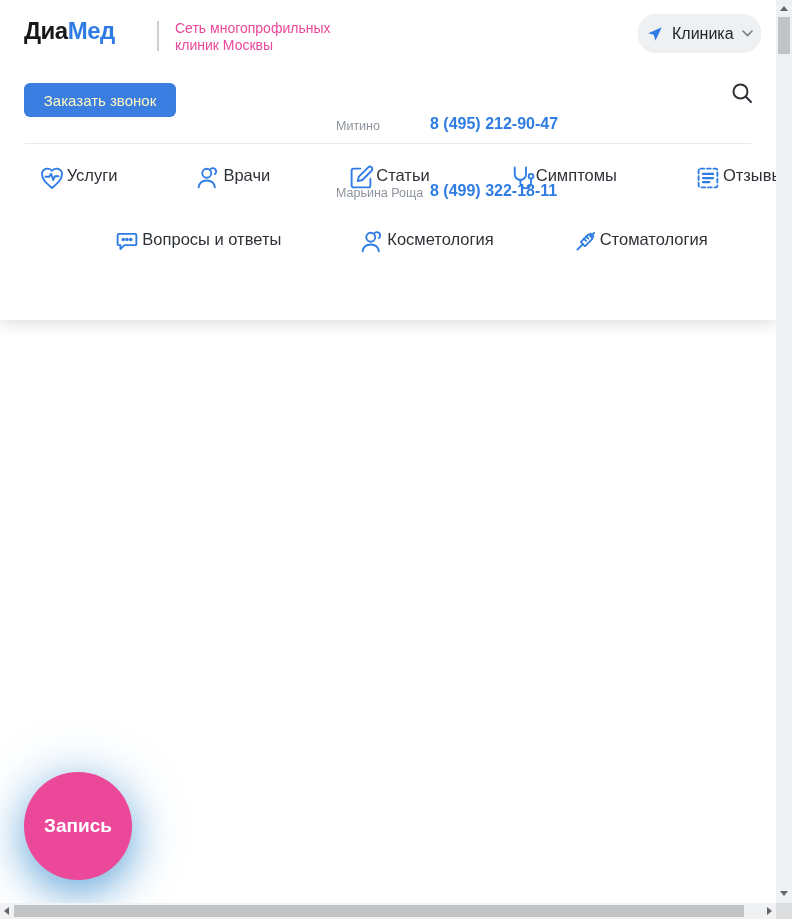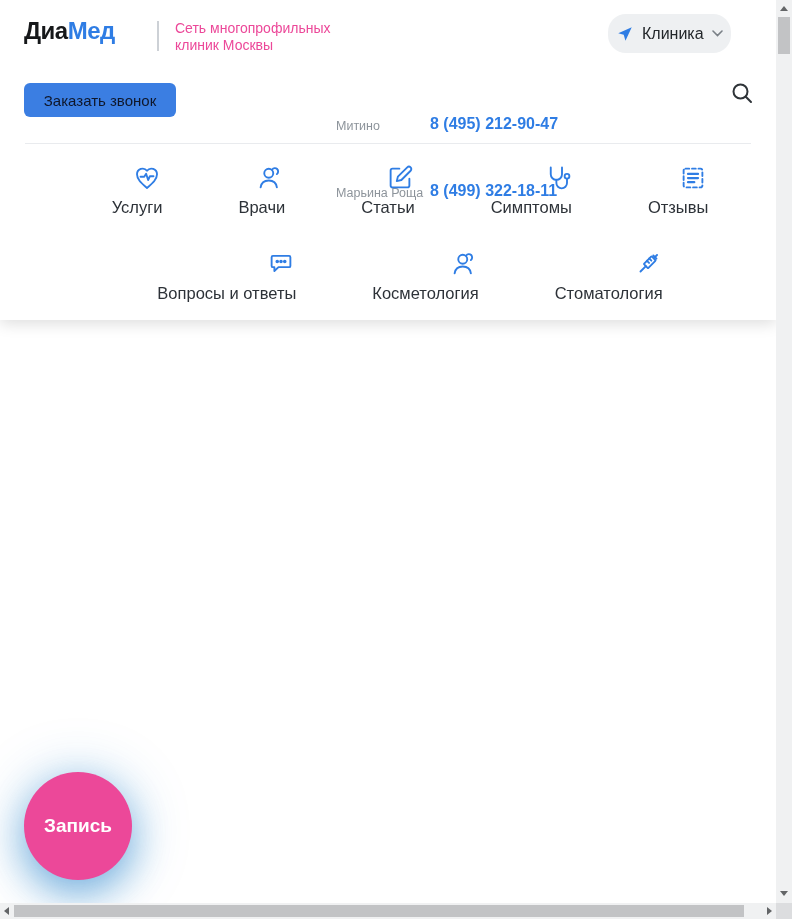--- a/index.html
+++ b/index.html
@@ -10,43 +10,43 @@
   
   .header { position:absolute; left:0; top:0; width:776px; height:320px; background:#ffffff;
     box-shadow:0 4px 14px rgba(0,0,0,0.13); z-index:3; }
 
   .logo { position:absolute; left:24px; top:17px; font-size:24px; font-weight:bold;
     letter-spacing:-0.5px; color:#16181a; white-space:nowrap; }
   .logo .blue { color:#2f7de4; }
   .logo-divider { position:absolute; left:157px; top:21px; width:2px; height:30px; background:#cdd1d6; }
   .tagline { position:absolute; left:175px; top:20px; font-size:14px; line-height:16.5px; color:#ec4899; }
 
-  .clinic-btn { position:absolute; left:608px; top:14px; height:39px; padding:0 8px;
+  .clinic-btn { position:absolute; left:638px; top:14px; height:39px; padding:0 8px;
     background:#eef0f2; border:none; border-radius:18px; display:flex; align-items:center;
     gap:8px; font-size:16px; color:#23272b; font-family:inherit; cursor:pointer; }
   .clinic-btn svg { display:block; }
 
   .call-btn { position:absolute; left:24px; top:83px; width:152px; height:34px;
-    background:#3b7ee2; color:#0f172a; border:none; border-radius:6px; font-size:15px;
+    background:#3b7ee2; color:#fef9c3; border:none; border-radius:6px; font-size:15px;
     font-family:inherit; cursor:pointer; }
 
   .phones { position:absolute; left:336px; top:77px; }
   .phone-row { display:flex; align-items:flex-end; margin-bottom:11px; }
   .phone-loc { width:94px; font-size:12.5px; color:#8d949b; }
   .phone-num { font-size:16px; font-weight:bold; color:#2f7de4; text-decoration:none; white-space:nowrap;margin-top:38px; }
 
   .search-btn { position:absolute; left:729px; top:81px; width:26px; height:26px; background:none;
     border:none; cursor:pointer; padding:0; }
 
   .h-divider { position:absolute; left:25px; top:143px; width:726px; height:1px; background:#e9ebee; }
 
   .nav { position:absolute; left:0; top:162px; width:776px; }
   .nav-row { display:flex; justify-content:center; gap:32px; }
   .nav-row + .nav-row { margin-top:32px; }
-  .nav-item { display:flex; flex-direction:column; align-items:flex-end; cursor:pointer; text-decoration:none;margin-left:44px; }
+  .nav-item { display:flex; flex-direction:row; align-items:flex-start; cursor:pointer; text-decoration:none;margin-left:44px; }
   .nav-ico { height:32px; display:flex; align-items:center; justify-content:center; }
   .nav-ico svg { display:block; }
   .nav-label { margin-top:4px; font-size:16.5px; color:#2d3238; line-height:18px; white-space:nowrap; }
 
   
   .fab { position:absolute; left:24px; top:772px; width:108px; height:108px; border-radius:50%;
     background:#ec4899; color:#ffffff; font-size:19px; font-weight:bold; font-family:inherit;
     border:none; cursor:pointer; z-index:4;
     box-shadow:0 14px 36px rgba(10,116,198,0.45), 0 4px 60px rgba(10,116,198,0.28); }
 

